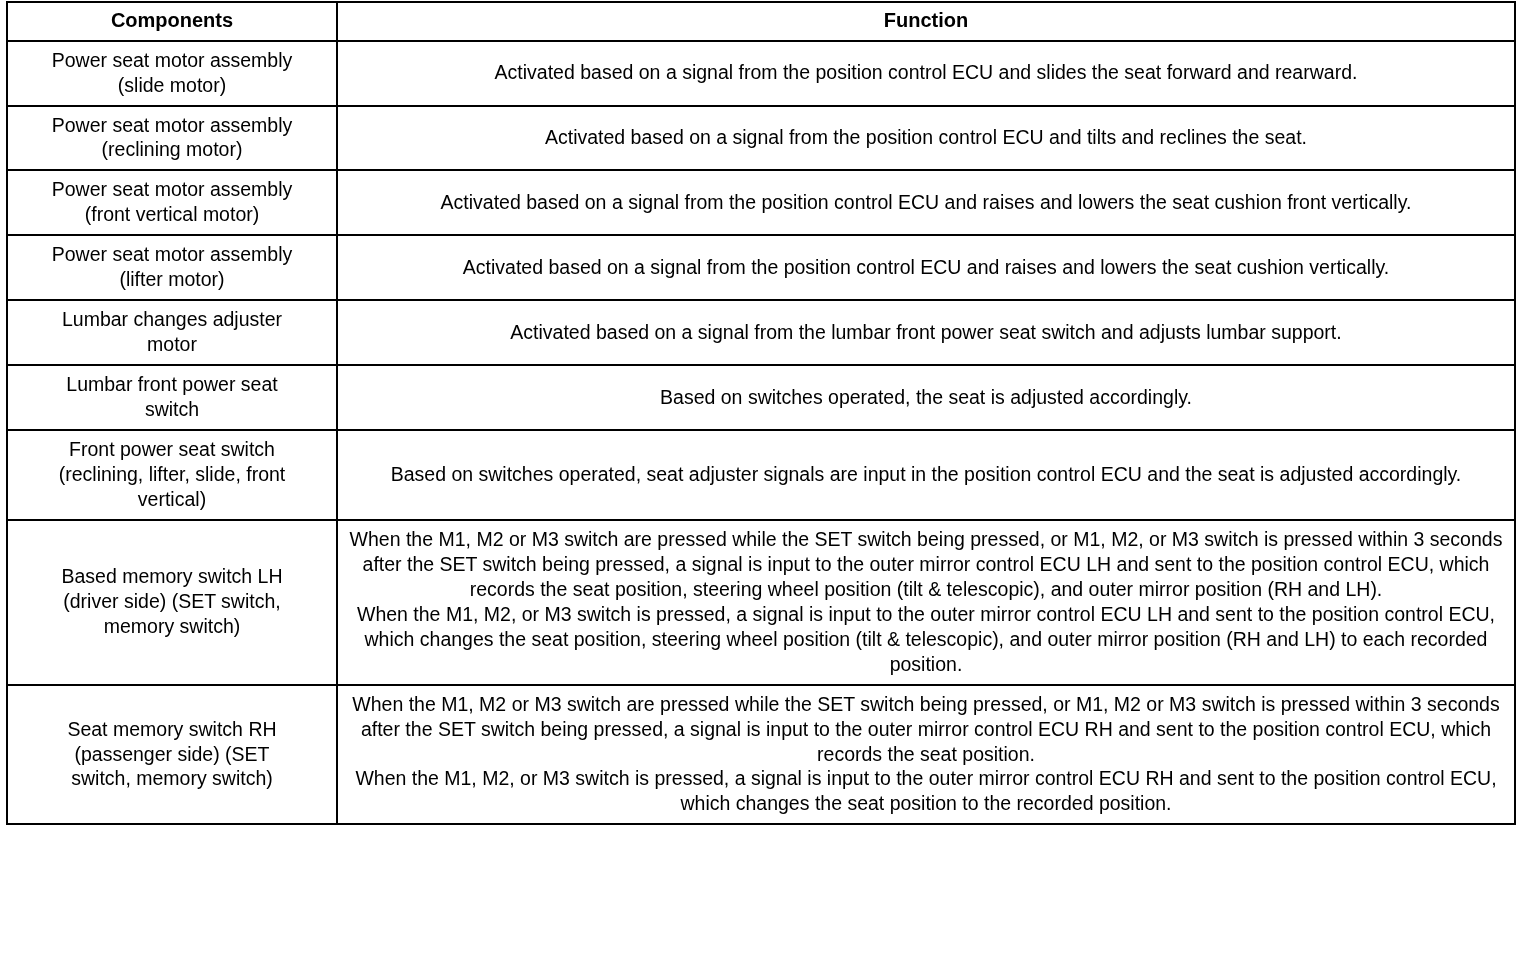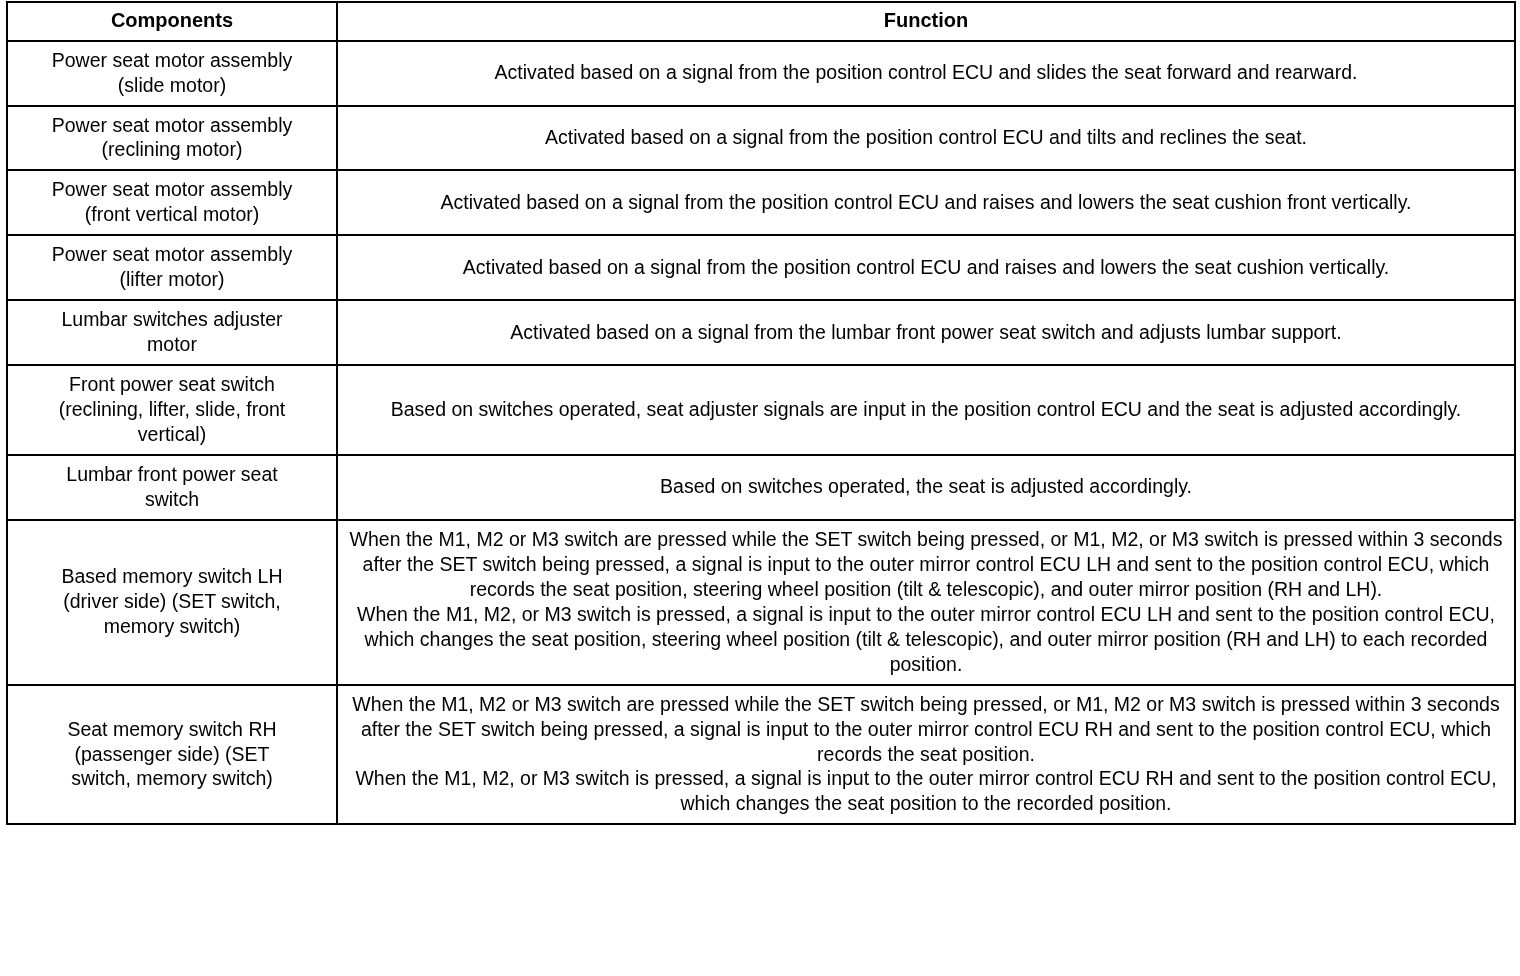--- a/index.html
+++ b/index.html
@@ -85,34 +85,34 @@
         <td class="comp nowrapline">Power seat motor assembly
 (front vertical motor)</td>
         <td class="func">Activated based on a signal from the position control ECU and raises and lowers the seat cushion front vertically.</td>
       </tr>
       <tr>
         <td class="comp nowrapline">Power seat motor assembly
 (lifter motor)</td>
         <td class="func">Activated based on a signal from the position control ECU and raises and lowers the seat cushion vertically.</td>
       </tr>
       <tr>
-        <td class="comp nowrapline">Lumbar switches adjuster
+        <td class="comp nowrapline">Lumbar changes adjuster
 motor</td>
         <td class="func">Activated based on a signal from the lumbar front power seat switch and adjusts lumbar support.</td>
+      </tr>
+      <tr>
+        <td class="comp nowrapline">Lumbar front power seat
+switch</td>
+        <td class="func">Based on switches operated, the seat is adjusted accordingly.</td>
       </tr>
       <tr>
         <td class="comp nowrapline">Front power seat switch
 (reclining, lifter, slide, front
 vertical)</td>
         <td class="func">Based on switches operated, seat adjuster signals are input in the position control ECU and the seat is adjusted accordingly.</td>
-      </tr>
-      <tr>
-        <td class="comp nowrapline">Lumbar front power seat
-switch</td>
-        <td class="func">Based on switches operated, the seat is adjusted accordingly.</td>
       </tr>
       <tr>
         <td class="comp nowrapline">Based memory switch LH
 (driver side) (SET switch,
 memory switch)</td>
         <td class="func">
           <p>When the M1, M2 or M3 switch are pressed while the SET switch being pressed, or M1, M2, or M3 switch is pressed within 3 seconds after the SET switch being pressed, a signal is input to the outer mirror control ECU LH and sent to the position control ECU, which records the seat position, steering wheel position (tilt &amp; telescopic), and outer mirror position (RH and LH).</p>
           <p>When the M1, M2, or M3 switch is pressed, a signal is input to the outer mirror control ECU LH and sent to the position control ECU, which changes the seat position, steering wheel position (tilt &amp; telescopic), and outer mirror position (RH and LH) to each recorded position.</p>
         </td>
       </tr>

